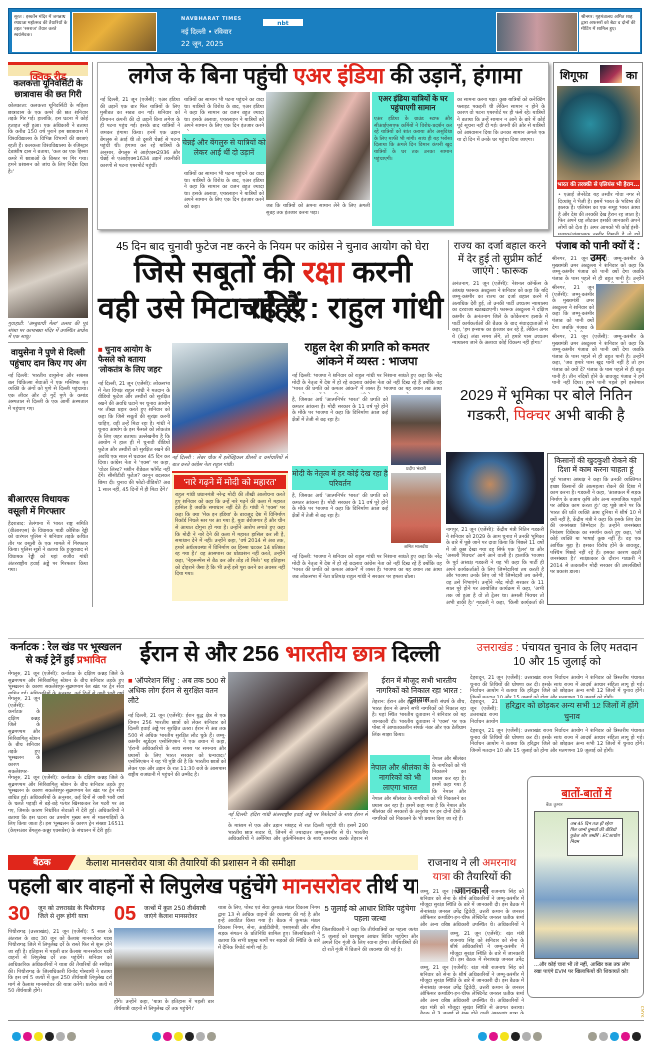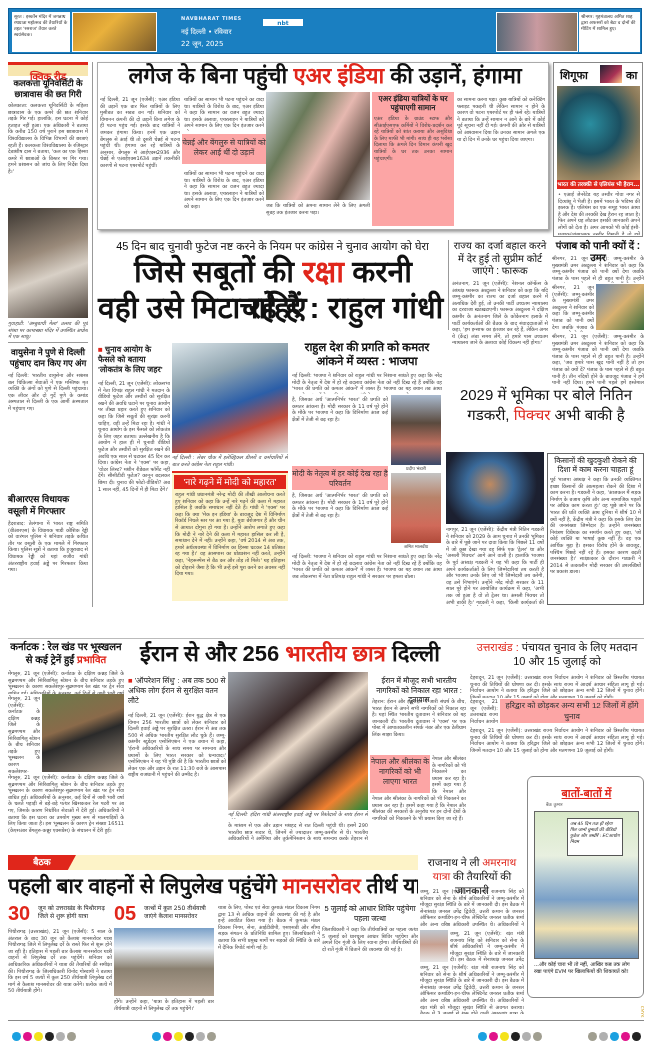--- a/index.html
+++ b/index.html
@@ -8,21 +8,21 @@
 .txt{font-size:5px;line-height:6.6px;color:#444;text-align:justify;overflow:hidden}
 .hdr{left:8px;top:8px;width:634px;height:46px;background:#1a7fc1;border:1px solid #0d5f9a}
 .hdr-thumb{background:linear-gradient(135deg,#c58a2a,#e9b13c 40%,#7a5a2a);border:1px solid #fff}
 .hdr-cap{background:#fff;font-size:4.6px;line-height:6px;color:#333;padding:2px;overflow:hidden}
 .flag{background:#fff;color:#1a7fc1;font-size:6px;font-weight:bold;text-align:center;line-height:7px}
 .title-main{color:#fff;font-size:34px;font-weight:bold;font-family:"Liberation Sans",sans-serif;letter-spacing:1px}
 .red{color:#e0261b}
 .h1{font-family:"Liberation Sans",sans-serif;font-weight:bold;color:#111}
 .photo{background:#777;overflow:hidden}
 .box{border:1px solid #666}
-.yellow{background:#fca5a5}
+.yellow{background:#5eead4}
 .dots span{display:inline-block;width:9px;height:9px;border-radius:50%;margin-right:2px}
 .vline{width:1px;background:#999}
 .hline{height:1px;background:#999}
 </style>
 </head>
 <body>
 
 <div class="abs hdr">
   <div class="abs hdr-cap" style="left:3px;top:3px;width:58px;height:40px">सूरत : इस्कॉन मंदिर में जगन्नाथ रथयात्रा महोत्सव की तैयारियों के तहत 'रसराज' तैयार करते स्वयंसेवक।</div>
   <div class="abs hdr-thumb" style="left:63px;top:3px;width:85px;height:40px"></div>
@@ -120,41 +120,42 @@
 <div class="abs txt" style="left:8px;top:774px;width:116px;height:68px">मेंगलुरु, 21 जून (एजेंसी): कर्नाटक के दक्षिण कन्नड़ जिले के सुब्रमण्यम और सिरिबागिलु स्टेशन के बीच शनिवार तड़के हुए भूस्खलन के कारण सकलेशपुर-सुब्रमण्यम रेल खंड पर ट्रेन सेवा बाधित हुई। अधिकारियों के अनुसार, कई दिनों से जारी भारी वर्षा के चलते पहाड़ी से बड़े-बड़े पत्थर खिसककर रेल पटरी पर आ गए, जिसके कारण निर्धारित सेवाओं में देरी हुई। अधिकारियों ने बताया कि इस घटना का उपयोग मुख्य रूप से मालगाड़ियों के लिए किया जाता है। इस भूस्खलन के कारण ट्रेन संख्या 16511 (केएसआर बेंगलुरु-कन्नूर एक्सप्रेस) के संचालन में देरी हुई।</div>
 
 <div class="abs h1" style="left:130px;top:640px;width:320px;font-size:22px;line-height:28px;text-align:center"><span>ईरान से और 256 </span><span class="red">भारतीय छात्र</span><span> दिल्ली लाए गए</span></div>
 <div class="abs" style="left:128px;top:676px;width:98px;font-size:7.5px;line-height:10px;font-family:'Liberation Sans',sans-serif"><span style="color:#e0261b">■</span> <span>'ऑपरेशन सिंधु' : अब तक 500 से अधिक लोग ईरान से सुरक्षित वतन लौटे</span></div>
 <div class="abs txt" style="left:128px;top:712px;width:98px;height:126px">नई दिल्ली, 21 जून (एजेंसी): ईरान युद्ध क्षेत्र से एक विमान 256 भारतीय छात्रों को लेकर शनिवार को दिल्ली हवाई अड्डे पर सुरक्षित उतरा। ईरान से अब तक 500 से अधिक भारतीय सुरक्षित लौट चुके हैं। जम्मू-कश्मीर स्टूडेंट्स एसोसिएशन ने एक बयान में कहा, 'ईरानी अधिकारियों के साथ समय पर समन्वय और प्रयासों के लिए भारत सरकार को धन्यवाद।' एसोसिएशन ने यह भी पुष्टि की है कि भारतीय छात्रों को लेकर एक और उड़ान के रात 11:30 बजे के आसपास राष्ट्रीय राजधानी में पहुंचने की उम्मीद है।</div>
 <div class="abs photo" style="left:228px;top:672px;width:140px;height:138px;background:linear-gradient(140deg,#9aa0a8,#3a2a2a 35%,#e8d8c8 50%,#2a2020 70%,#f08030 85%,#1a8a3a)"></div>
 <div class="abs txt" style="left:228px;top:811px;width:140px;height:8px;font-style:italic">नई दिल्ली: इंदिरा गांधी अंतरराष्ट्रीय हवाई अड्डे पर रिश्तेदारों के साथ ईरान से लौटे छात्र।</div>
 <div class="abs txt" style="left:228px;top:822px;width:140px;height:20px">के माध्यम से एक और उड़ान मशहद से रात दिल्ली पहुंची थी। इसमें 290 भारतीय छात्र सवार थे, जिनमें से ज्यादातर जम्मू-कश्मीर से थे। भारतीय अधिकारियों ने अर्मेनिया और तुर्कमेनिस्तान के साथ समन्वय करके तेहरान से फंसे छात्रों को मशहद तक पहुंचाने में सहायता उपलब्ध कराई।</div>
 <div class="abs h1" style="left:372px;top:676px;width:94px;font-size:7.5px;line-height:9.5px;text-align:center;font-weight:normal">ईरान में मौजूद सभी भारतीय नागरिकों को निकाल रहा भारत : दूतावास</div>
 <div class="abs txt" style="left:372px;top:698px;width:94px;height:56px">तेहरान: ईरान और इजराइल में जारी संघर्ष के बीच, भारत ईरान से अपने सभी नागरिकों को निकाल रहा है। यहां स्थित भारतीय दूतावास ने शनिवार को यह जानकारी दी। भारतीय दूतावास ने 'एक्स' पर एक पोस्ट में आपातकालीन संपर्क नंबर और एक टेलीग्राम लिंक साझा किया।</div>
-<div class="abs yellow" style="left:370px;top:755px;width:60px;height:38px;font-size:7.5px;line-height:10px;text-align:center;font-family:'Liberation Sans',sans-serif;color:#333;padding-top:2px">नेपाल और श्रीलंका के नागरिकों को भी लाएगा भारत</div>
+<div class="abs yellow" style="left:370px;top:755px;width:60px;height:38px;font-size:7.5px;line-height:10px;text-align:center;font-family:'Liberation Sans',sans-serif;color:#333;padding-top:8px">नेपाल और श्रीलंका के नागरिकों को भी लाएगा भारत</div>
 <div class="abs txt" style="left:432px;top:755px;width:34px;height:38px">नेपाल और श्रीलंका के नागरिकों को भी निकालने का प्रयास कर रहा है। इसमें कहा गया है कि नेपाल और श्रीलंका की सरकारों के अनुरोध पर इन दोनों देशों के नागरिकों को निकालने के भी प्रयास किए जा रहे हैं।</div>
 <div class="abs txt" style="left:372px;top:795px;width:94px;height:46px">नेपाल और श्रीलंका के नागरिकों को भी निकालने का प्रयास कर रहा है। इसमें कहा गया है कि नेपाल और श्रीलंका की सरकारों के अनुरोध पर इन दोनों देशों के नागरिकों को निकालने के भी प्रयास किए जा रहे हैं।</div>
 
 <div class="abs h1" style="left:470px;top:640px;width:174px;font-size:11px;line-height:14px;text-align:center;font-weight:normal;color:#111"><span class="red">उत्तराखंड :</span><span> पंचायत चुनाव के लिए मतदान 10 और 15 जुलाई को</span></div>
 <div class="abs txt" style="left:470px;top:674px;width:174px;height:24px">देहरादून, 21 जून (एजेंसी): उत्तराखंड राज्य निर्वाचन आयोग ने शनिवार को त्रिस्तरीय पंचायत चुनाव की तिथियों की घोषणा कर दी। इसके साथ राज्य में आदर्श आचार संहिता लागू हो गई। निर्वाचन आयोग ने बताया कि हरिद्वार जिले को छोड़कर अन्य सभी 12 जिलों में चुनाव होंगे। जिनमें मतदान 10 और 15 जुलाई को होगा और मतगणना 19 जुलाई को होगी।</div>
 <div class="abs txt" style="left:470px;top:698px;width:28px;height:26px">देहरादून, 21 जून (एजेंसी): उत्तराखंड राज्य निर्वाचन आयोग ने शनिवार को त्रिस्तरीय पंचायत चुनाव की तिथियों की घोषणा कर दी। इसके साथ राज्य में आदर्श आचार संहिता लागू हो गई। निर्वाचन आयोग ने बताया कि हरिद्वार जिले को छोड़कर अन्य सभी 12 जिलों में चुनाव होंगे। जिनमें मतदान 10 और 15 जुलाई को होगा और मतगणना 19 जुलाई को होगी।</div>
 <div class="abs yellow" style="left:500px;top:699px;width:144px;height:24px;font-size:8px;line-height:10.5px;text-align:center;font-family:'Liberation Sans',sans-serif;color:#333;padding-top:2px">हरिद्वार को छोड़कर अन्य सभी 12 जिलों में होंगे चुनाव</div>
 <div class="abs txt" style="left:470px;top:727px;width:174px;height:36px">देहरादून, 21 जून (एजेंसी): उत्तराखंड राज्य निर्वाचन आयोग ने शनिवार को त्रिस्तरीय पंचायत चुनाव की तिथियों की घोषणा कर दी। इसके साथ राज्य में आदर्श आचार संहिता लागू हो गई। निर्वाचन आयोग ने बताया कि हरिद्वार जिले को छोड़कर अन्य सभी 12 जिलों में चुनाव होंगे। जिनमें मतदान 10 और 15 जुलाई को होगा और मतगणना 19 जुलाई को होगी।</div>
 
 <div class="abs" style="left:527px;top:776px;width:117px;height:222px;border:1px solid #888;border-radius:6px">
   <div class="abs" style="left:0;top:8px;width:117px;text-align:center;font-size:11px;font-weight:bold;color:#e0261b;font-family:'Liberation Sans',sans-serif;text-decoration:underline">बातों-बातों में</div>
   <div class="abs" style="left:18px;top:24px;font-size:4.5px;color:#555">बैंक कुमार</div>
   <div class="abs" style="left:6px;top:34px;width:105px;height:148px;background:linear-gradient(180deg,#d8e8c8 0%,#e8f0e0 30%,#7aa0c8 60%,#f0e0b0 80%,#6a90b8);border:1px solid #666">
     <div class="abs" style="left:32px;top:6px;width:56px;height:38px;background:#fff;border:1px solid #555;font-size:4.5px;line-height:6px;padding:2px;overflow:hidden;font-style:italic">अब 45 दिन तक ही रहेगा फिर जानो चुनावों की वीडियो फुटेज और तस्वीरें : ECआयोग नियम</div>
   </div>
   <div class="abs" style="left:6px;top:184px;width:105px;font-size:5.2px;line-height:7px;color:#222">...और कोई चारा भी तो नहीं, आखिर कब तक लोग रखा पाएंगे EVM पर खिलाफियों की शिकायतें को!</div>
 </div>
 
 <div class="abs" style="left:8px;top:855px;width:410px;height:15px;background:#fdf3c8">
   <div class="abs" style="left:0;top:0;width:68px;height:15px;background:#e0261b;clip-path:polygon(0 0,100% 0,88% 100%,0 100%);color:#fff;font-size:9px;font-weight:bold;text-align:center;line-height:15px">बैठक</div>
+  <div class="abs" style="left:78px;top:1px;font-size:9.5px;line-height:13px;color:#111;font-family:'Liberation Sans',sans-serif">कैलाश मानसरोवर यात्रा की तैयारियों की प्रशासन ने की समीक्षा</div>
 </div>
 <div class="abs h1" style="left:8px;top:872px;width:410px;font-size:21px;line-height:27px;white-space:nowrap;overflow:hidden"><span>पहली बार वाहनों से लिपुलेख पहुंचेंगे </span><span class="red">मानसरोवर</span><span> तीर्थ यात्री</span></div>
 <div class="abs" style="left:8px;top:904px;width:104px;height:20px">
   <span class="abs red h1" style="left:0;top:-2px;font-size:20px;color:#e0261b">30</span>
   <span class="abs" style="left:30px;top:0;width:74px;font-size:6px;line-height:8px">जून को उत्तराखंड के पिथौरागढ़ जिले से शुरू होगी यात्रा</span>
 </div>
 <div class="abs" style="left:114px;top:904px;width:104px;height:20px">
   <span class="abs h1" style="left:0;top:-2px;font-size:20px;color:#e0261b">05</span>
   <span class="abs" style="left:30px;top:0;width:74px;font-size:6px;line-height:8px">जत्थों में कुल 250 तीर्थयात्री जाएंगे कैलाश मानसरोवर</span>
 </div>

